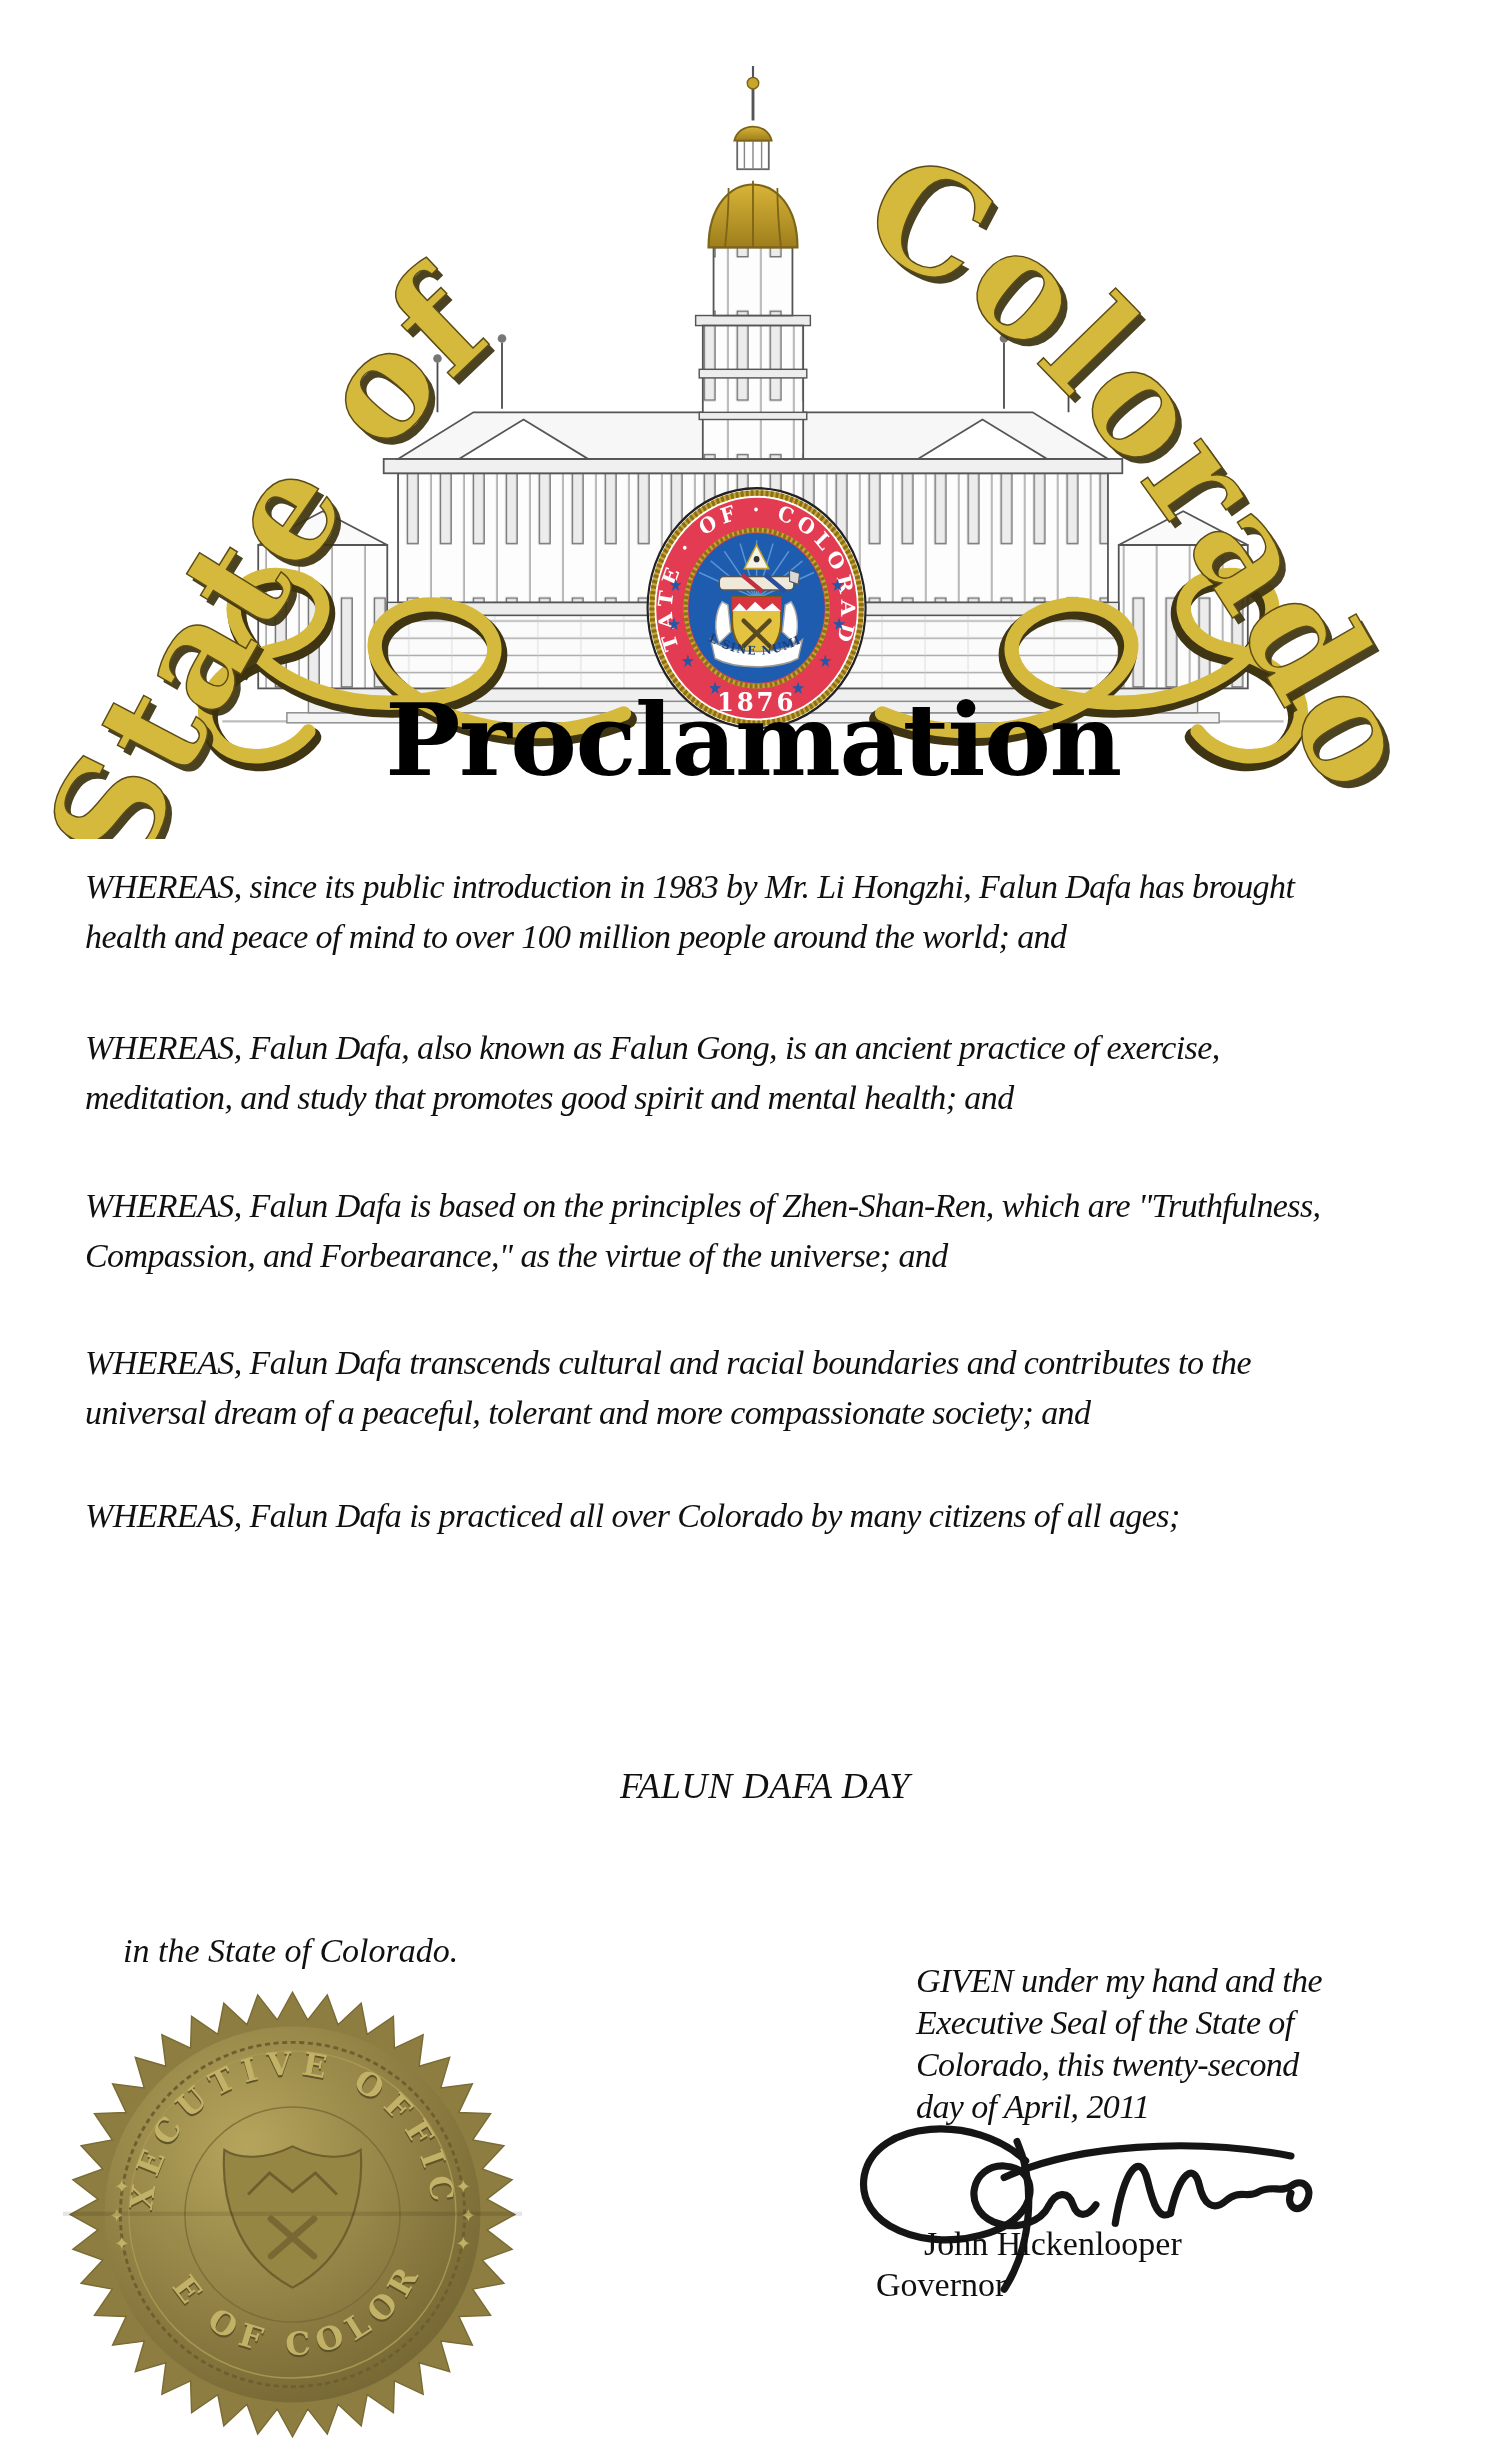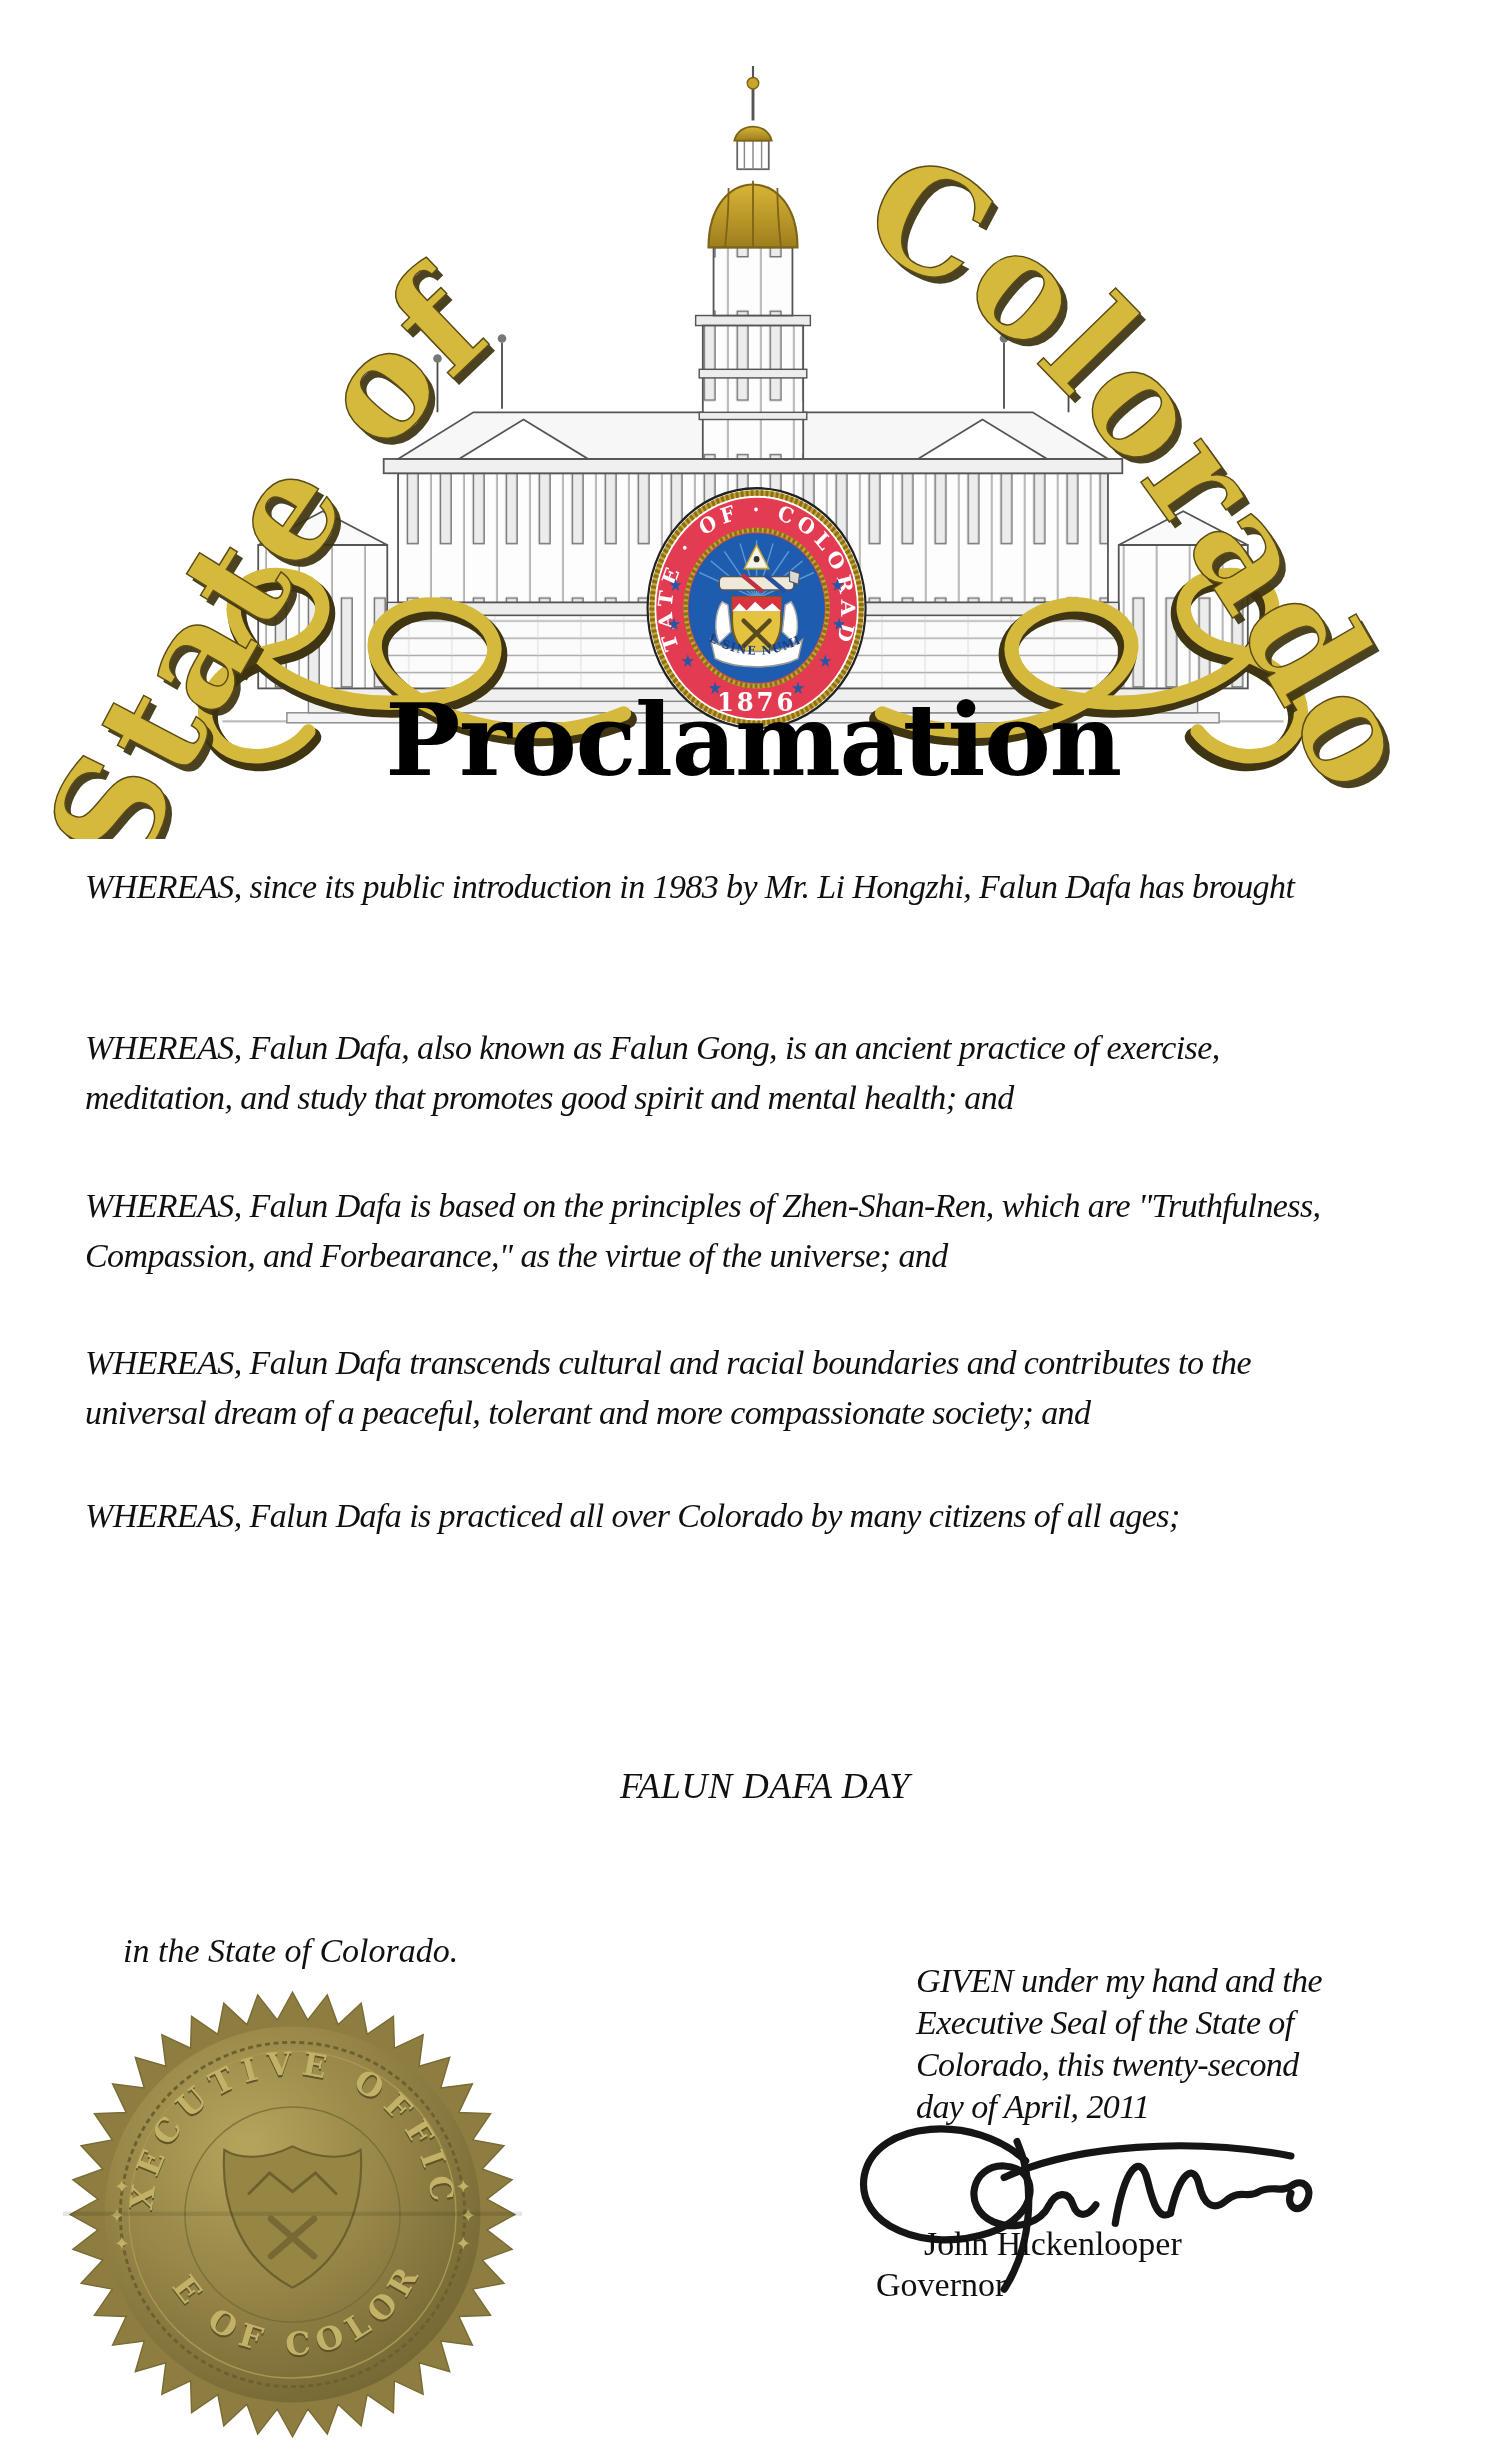--- a/index.html
+++ b/index.html
@@ -167,20 +167,21 @@
         <text x="-58" y="109">★</text>
           <text x="58" y="109">★</text>
       </g>
     </g>
   </svg>
 
   <div class="title">Proclamation</div>
 
   <div class="para p1">
       <div>WHEREAS, since its public introduction in 1983 by Mr. Li Hongzhi, Falun Dafa has brought</div>
+      <div>health and peace of mind to over 100 million people around the world; and</div>
     </div>
   <div class="para p2">
       <div>WHEREAS, Falun Dafa, also known as Falun Gong, is an ancient practice of exercise,</div>
       <div>meditation, and study that promotes good spirit and mental health; and</div>
     </div>
   <div class="para p4">
       <div>WHEREAS, Falun Dafa transcends cultural and racial boundaries and contributes to the</div>
       <div>universal dream of a peaceful, tolerant and more compassionate society; and</div>
     </div>
   <div class="para p3">

